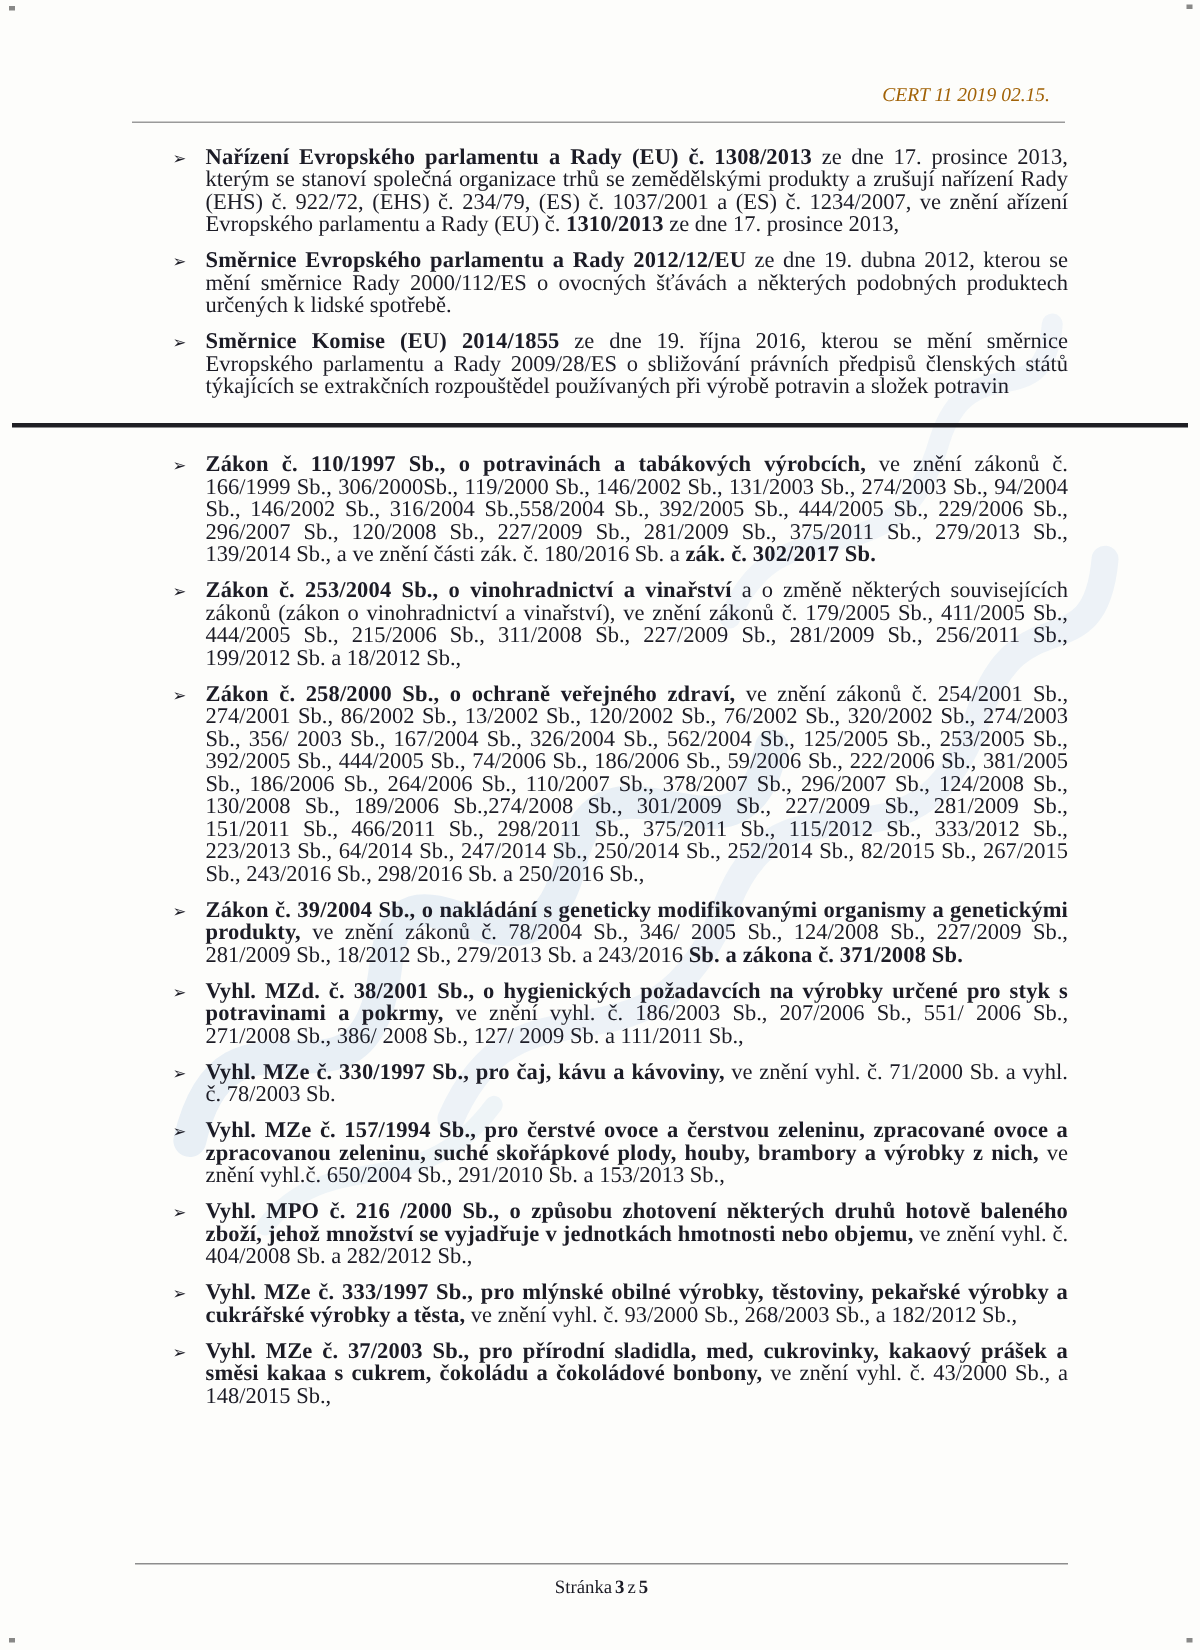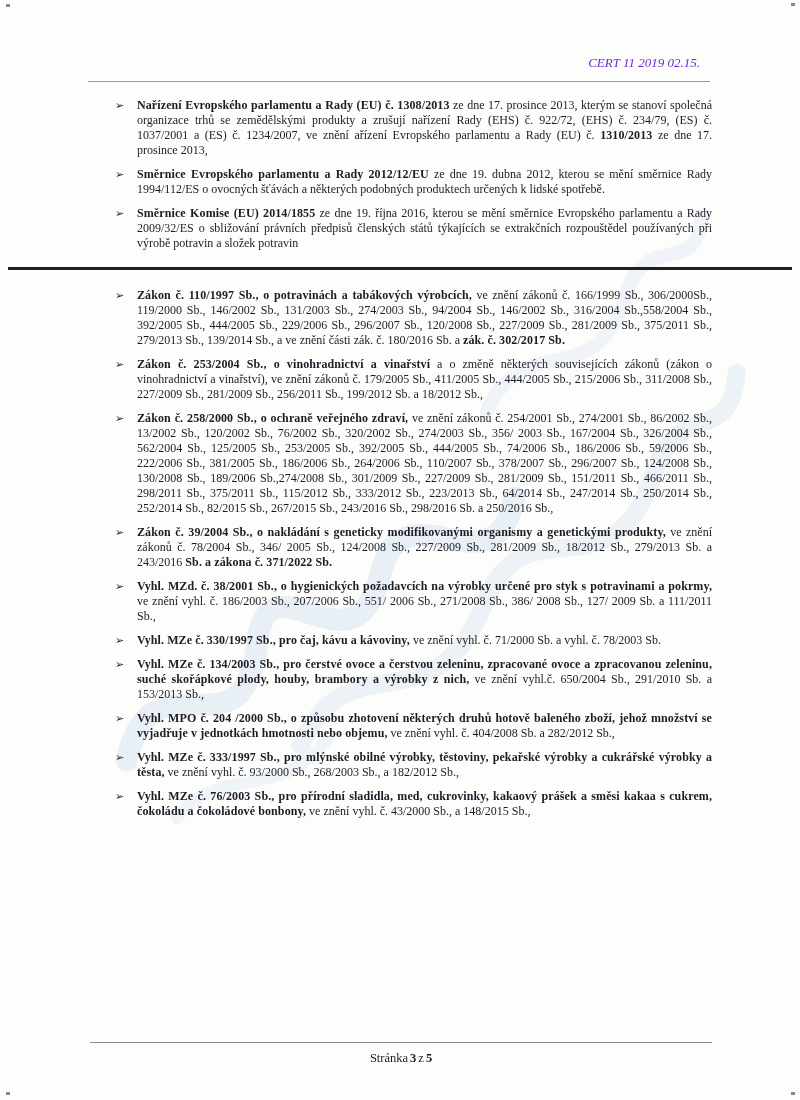--- a/index.html
+++ b/index.html
@@ -31,21 +31,21 @@
   }
 
   .content{
     position:relative;z-index:1;
     padding:55px 88px 0 115px;
   }
   .header-row{
     text-align:right;
     font-style:italic;
     font-size:13px;
-    color:#6d28d9;
+    color:#a16207;
     padding-right:12px;
     margin-bottom:10px;
   }
   .top-rule{
     border:none;border-top:1.5px solid #9a9a9a;
     margin:0 2px 16px -27px;
   }
   .list{margin:0;}
   .list-item{
     display:flex;
@@ -53,21 +53,21 @@
   }
   .marker{
     flex:none;width:22px;
     font-family:"DejaVu Sans",sans-serif;
     font-size:11px;
     padding-top:1px;
     color:#1c1c26;
   }
   .itext{
     flex:1;
-    font-size:12px;
+    font-size:15px;
     line-height:15px;
     text-align:justify;
     font-family:Liberation Serif, serif;
   }
   .itext b{letter-spacing:.1px;}
   .thick-divider{
     height:3px;background:#1f1f24;
     margin:16px -80px 18px -107px;
   }
   .footer{
@@ -108,70 +108,70 @@
 
     <hr class="top-rule">
 
     <div class="list">
         <div class="list-item">
           <span class="marker">➢</span>
           <span class="itext"><b>Nařízení Evropského parlamentu a Rady (EU) č. 1308/2013</b><span> ze dne 17. prosince 2013, kterým se stanoví společná organizace trhů se zemědělskými produkty a zrušují nařízení Rady (EHS) č. 922/72, (EHS) č. 234/79, (ES) č. 1037/2001 a (ES) č. 1234/2007, ve znění ařízení Evropského parlamentu a Rady (EU) č. </span><b>1310/2013</b><span> ze dne 17. prosince 2013,</span></span>
         </div>
         <div class="list-item">
           <span class="marker">➢</span>
-          <span class="itext"><b>Směrnice Evropského parlamentu a Rady 2012/12/EU</b><span> ze dne 19. dubna 2012, kterou se mění směrnice Rady 1994/112/ES o ovocných šťávách a některých podobných produktech určených k lidské spotřebě.</span></span>
+          <span class="itext"><b>Směrnice Evropského parlamentu a Rady 2012/12/EU</b><span> ze dne 19. dubna 2012, kterou se mění směrnice Rady 2000/112/ES o ovocných šťávách a některých podobných produktech určených k lidské spotřebě.</span></span>
         </div>
         <div class="list-item">
           <span class="marker">➢</span>
-          <span class="itext"><b>Směrnice Komise (EU) 2014/1855</b><span> ze dne 19. října 2016, kterou se mění směrnice Evropského parlamentu a Rady 2009/32/ES o sbližování právních předpisů členských států týkajících se extrakčních rozpouštědel používaných při výrobě potravin a složek potravin</span></span>
+          <span class="itext"><b>Směrnice Komise (EU) 2014/1855</b><span> ze dne 19. října 2016, kterou se mění směrnice Evropského parlamentu a Rady 2009/28/ES o sbližování právních předpisů členských států týkajících se extrakčních rozpouštědel používaných při výrobě potravin a složek potravin</span></span>
         </div>
       </div>
 
     <div class="thick-divider"></div>
 
     <div class="list">
         <div class="list-item">
           <span class="marker">➢</span>
           <span class="itext"><b>Zákon č. 110/1997 Sb., o potravinách a tabákových výrobcích,</b><span> ve znění zákonů č. 166/1999 Sb., 306/2000Sb., 119/2000 Sb., 146/2002 Sb., 131/2003 Sb., 274/2003 Sb., 94/2004 Sb., 146/2002 Sb., 316/2004 Sb.,558/2004 Sb., 392/2005 Sb., 444/2005 Sb., 229/2006 Sb., 296/2007 Sb., 120/2008 Sb., 227/2009 Sb., 281/2009 Sb., 375/2011 Sb., 279/2013 Sb., 139/2014 Sb., a ve znění části zák. č. 180/2016 Sb. a </span><b>zák. č. 302/2017 Sb.</b></span>
         </div>
         <div class="list-item">
           <span class="marker">➢</span>
           <span class="itext"><b>Zákon č. 253/2004 Sb., o vinohradnictví a vinařství</b><span> a o změně některých souvisejících zákonů (zákon o vinohradnictví a vinařství), ve znění zákonů č. 179/2005 Sb., 411/2005 Sb., 444/2005 Sb., 215/2006 Sb., 311/2008 Sb., 227/2009 Sb., 281/2009 Sb., 256/2011 Sb., 199/2012 Sb. a 18/2012 Sb.,</span></span>
         </div>
         <div class="list-item">
           <span class="marker">➢</span>
           <span class="itext"><b>Zákon č. 258/2000 Sb., o ochraně veřejného zdraví,</b><span> ve znění zákonů č. 254/2001 Sb., 274/2001 Sb., 86/2002 Sb., 13/2002 Sb., 120/2002 Sb., 76/2002 Sb., 320/2002 Sb., 274/2003 Sb., 356/ 2003 Sb., 167/2004 Sb., 326/2004 Sb., 562/2004 Sb., 125/2005 Sb., 253/2005 Sb., 392/2005 Sb., 444/2005 Sb., 74/2006 Sb., 186/2006 Sb., 59/2006 Sb., 222/2006 Sb., 381/2005 Sb., 186/2006 Sb., 264/2006 Sb., 110/2007 Sb., 378/2007 Sb., 296/2007 Sb., 124/2008 Sb., 130/2008 Sb., 189/2006 Sb.,274/2008 Sb., 301/2009 Sb., 227/2009 Sb., 281/2009 Sb., 151/2011 Sb., 466/2011 Sb., 298/2011 Sb., 375/2011 Sb., 115/2012 Sb., 333/2012 Sb., 223/2013 Sb., 64/2014 Sb., 247/2014 Sb., 250/2014 Sb., 252/2014 Sb., 82/2015 Sb., 267/2015 Sb., 243/2016 Sb., 298/2016 Sb. a 250/2016 Sb.,</span></span>
         </div>
         <div class="list-item">
           <span class="marker">➢</span>
-          <span class="itext"><b>Zákon č. 39/2004 Sb., o nakládání s geneticky modifikovanými organismy a genetickými produkty,</b><span> ve znění zákonů č. 78/2004 Sb., 346/ 2005 Sb., 124/2008 Sb., 227/2009 Sb., 281/2009 Sb., 18/2012 Sb., 279/2013 Sb. a 243/2016 </span><b>Sb. a zákona č. 371/2022 Sb.</b></span>
+          <span class="itext"><b>Zákon č. 39/2004 Sb., o nakládání s geneticky modifikovanými organismy a genetickými produkty,</b><span> ve znění zákonů č. 78/2004 Sb., 346/ 2005 Sb., 124/2008 Sb., 227/2009 Sb., 281/2009 Sb., 18/2012 Sb., 279/2013 Sb. a 243/2016 </span><b>Sb. a zákona č. 371/2008 Sb.</b></span>
         </div>
         <div class="list-item">
           <span class="marker">➢</span>
           <span class="itext"><b>Vyhl. MZd. č. 38/2001 Sb., o hygienických požadavcích na výrobky určené pro styk s potravinami a pokrmy,</b><span> ve znění vyhl. č. 186/2003 Sb., 207/2006 Sb., 551/ 2006 Sb., 271/2008 Sb., 386/ 2008 Sb., 127/ 2009 Sb. a  111/2011 Sb.,</span></span>
         </div>
         <div class="list-item">
           <span class="marker">➢</span>
           <span class="itext"><b>Vyhl. MZe č. 330/1997 Sb., pro čaj, kávu a kávoviny,</b><span> ve znění vyhl. č. 71/2000 Sb. a vyhl. č. 78/2003 Sb.</span></span>
         </div>
         <div class="list-item">
           <span class="marker">➢</span>
-          <span class="itext"><b>Vyhl. MZe č. 134/2003 Sb., pro čerstvé ovoce a čerstvou zeleninu, zpracované ovoce a zpracovanou zeleninu, suché skořápkové plody, houby, brambory a výrobky z nich,</b><span> ve znění vyhl.č. 650/2004 Sb., 291/2010 Sb. a 153/2013 Sb.,</span></span>
+          <span class="itext"><b>Vyhl. MZe č. 157/1994 Sb., pro čerstvé ovoce a čerstvou zeleninu, zpracované ovoce a zpracovanou zeleninu, suché skořápkové plody, houby, brambory a výrobky z nich,</b><span> ve znění vyhl.č. 650/2004 Sb., 291/2010 Sb. a 153/2013 Sb.,</span></span>
         </div>
         <div class="list-item">
           <span class="marker">➢</span>
-          <span class="itext"><b>Vyhl. MPO č. 204 /2000 Sb., o způsobu zhotovení některých druhů hotově baleného zboží, jehož množství se vyjadřuje v jednotkách hmotnosti nebo objemu,</b><span> ve znění vyhl. č. 404/2008 Sb. a 282/2012 Sb.,</span></span>
+          <span class="itext"><b>Vyhl. MPO č. 216 /2000 Sb., o způsobu zhotovení některých druhů hotově baleného zboží, jehož množství se vyjadřuje v jednotkách hmotnosti nebo objemu,</b><span> ve znění vyhl. č. 404/2008 Sb. a 282/2012 Sb.,</span></span>
         </div>
         <div class="list-item">
           <span class="marker">➢</span>
           <span class="itext"><b>Vyhl. MZe č. 333/1997 Sb., pro mlýnské obilné výrobky, těstoviny, pekařské výrobky a cukrářské výrobky a těsta,</b><span> ve znění vyhl. č. 93/2000 Sb., 268/2003 Sb., a 182/2012 Sb.,</span></span>
         </div>
         <div class="list-item">
           <span class="marker">➢</span>
-          <span class="itext"><b>Vyhl. MZe č. 76/2003 Sb., pro přírodní sladidla, med, cukrovinky, kakaový prášek a směsi kakaa s cukrem, čokoládu a čokoládové bonbony,</b><span> ve znění vyhl. č. 43/2000 Sb., a 148/2015 Sb.,</span></span>
+          <span class="itext"><b>Vyhl. MZe č. 37/2003 Sb., pro přírodní sladidla, med, cukrovinky, kakaový prášek a směsi kakaa s cukrem, čokoládu a čokoládové bonbony,</b><span> ve znění vyhl. č. 43/2000 Sb., a 148/2015 Sb.,</span></span>
         </div>
       </div>
 
   </div>
 
   <div class="footer">
     <hr>
     <div class="footer-text">
       <span>Stránka</span><b>3</b><span>z</span><b>5</b>
     </div>

